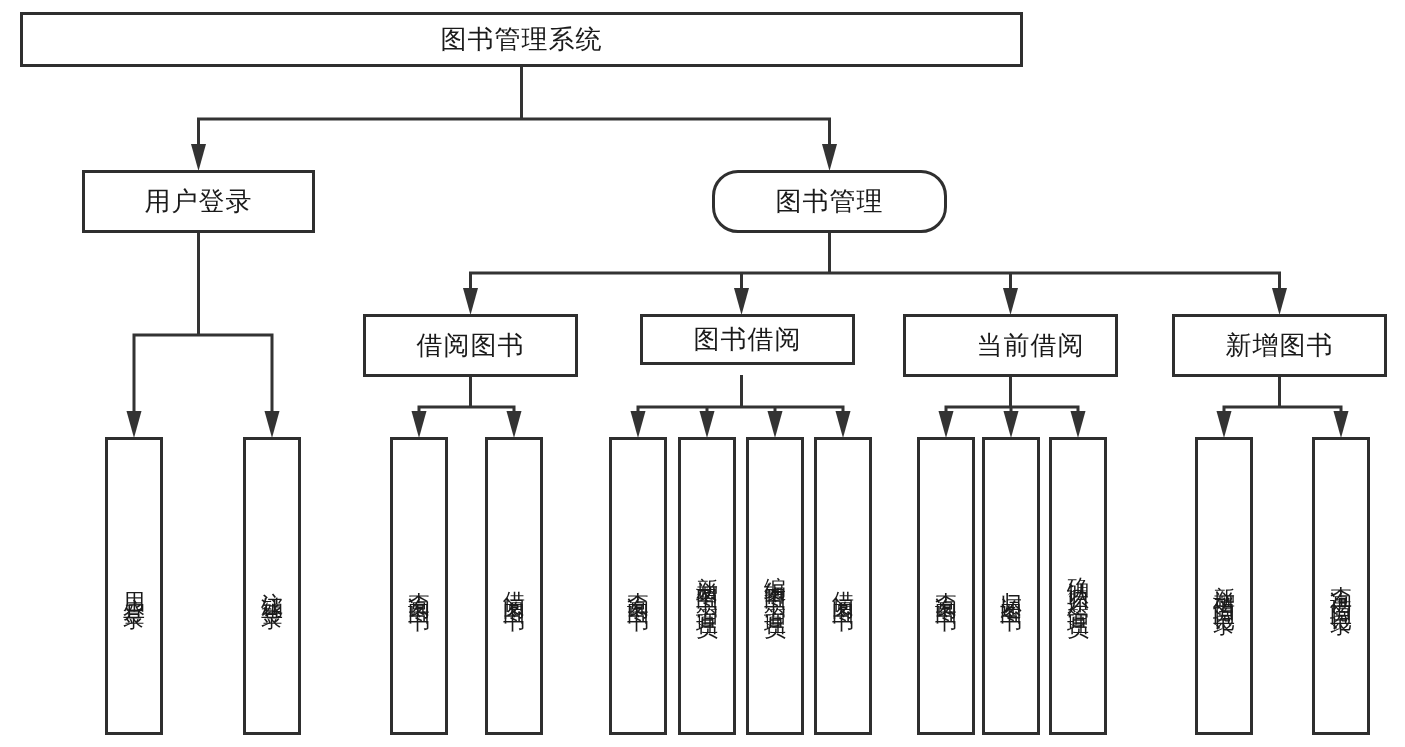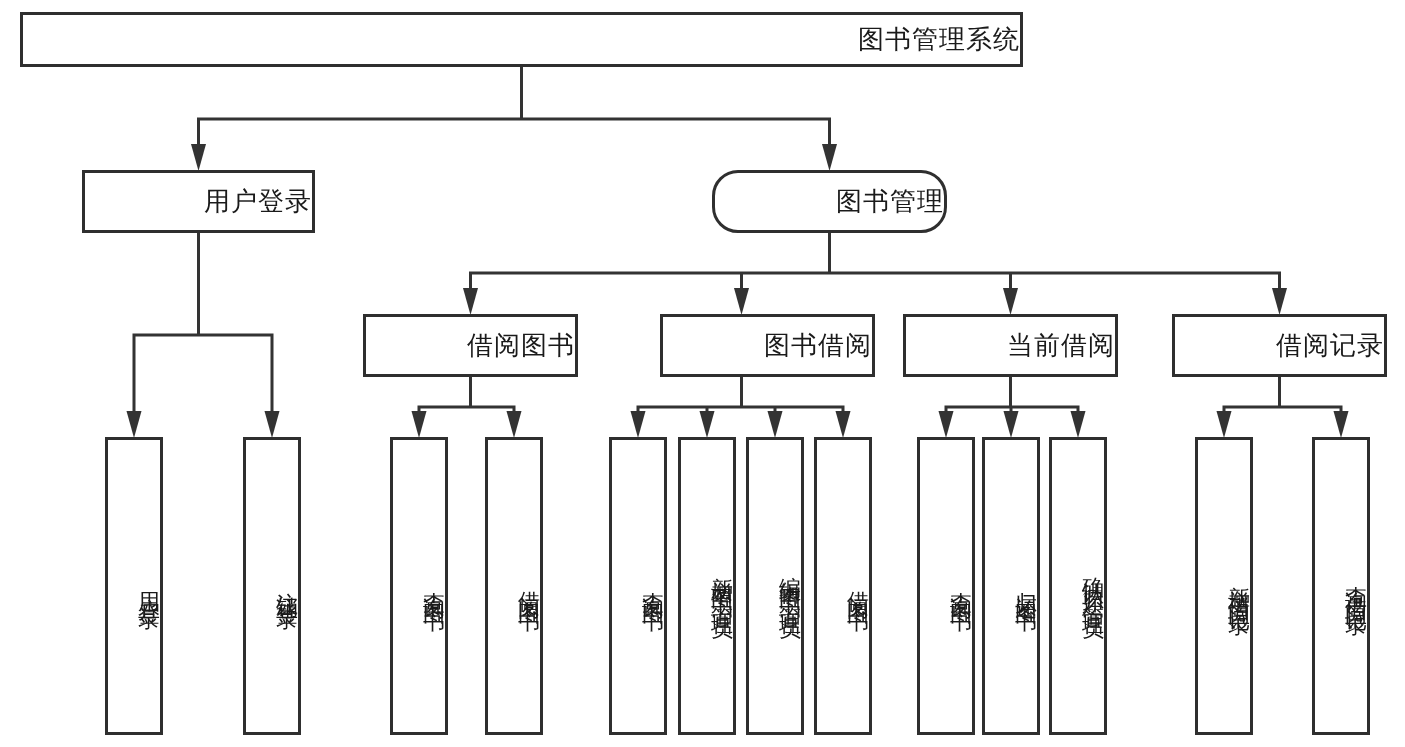--- a/index.html
+++ b/index.html
@@ -30,21 +30,21 @@
     fill: #333333;
     stroke: none;
   }
   .node {
     position: absolute;
     box-sizing: border-box;
     background: #ffffff;
     border: 3px solid #2f2f2f;
     display: flex;
     align-items: center;
-    justify-content: flex-end;
+    justify-content: center;
     color: #1a1a1a;
     z-index: 2;
   }
   .node-h {
     font-size: 26px;
     letter-spacing: 1px;
     white-space: nowrap;
   }
   .node-v {
     font-size: 22px;
@@ -123,28 +123,28 @@
   <div class="node node-h" style="left:82px; top:170px; width:233px; height:63px;">
     <span class="lbl">用户登录</span>
   </div>
   <div class="node node-h" style="left:712px; top:170px; width:235px; height:63px;border-radius:26px;">
     <span class="lbl">图书管理</span>
   </div>
 
   <div class="node node-h" style="left:363px; top:314px; width:215px; height:63px;">
     <span class="lbl">借阅图书</span>
   </div>
-  <div class="node node-h" style="left:660px; top:314px; width:215px; height:63px;">
+  <div class="node node-h" style="left:640px; top:314px; width:215px; height:51px;">
     <span class="lbl">图书借阅</span>
   </div>
   <div class="node node-h" style="left:903px; top:314px; width:215px; height:63px;padding-left:40px;">
     <span class="lbl">当前借阅</span>
   </div>
   <div class="node node-h" style="left:1172px; top:314px; width:215px; height:63px;">
-    <span class="lbl">借阅记录</span>
+    <span class="lbl">新增图书</span>
   </div>
 
   <div class="node node-v" style="left:105px; top:437px; width:58px; height:298px;">
     <span class="lbl">用户登录</span>
   </div>
   <div class="node node-v" style="left:243px; top:437px; width:58px; height:298px;">
     <span class="lbl">注销登录</span>
   </div>
 
   <div class="node node-v" style="left:390px; top:437px; width:58px; height:298px;">

